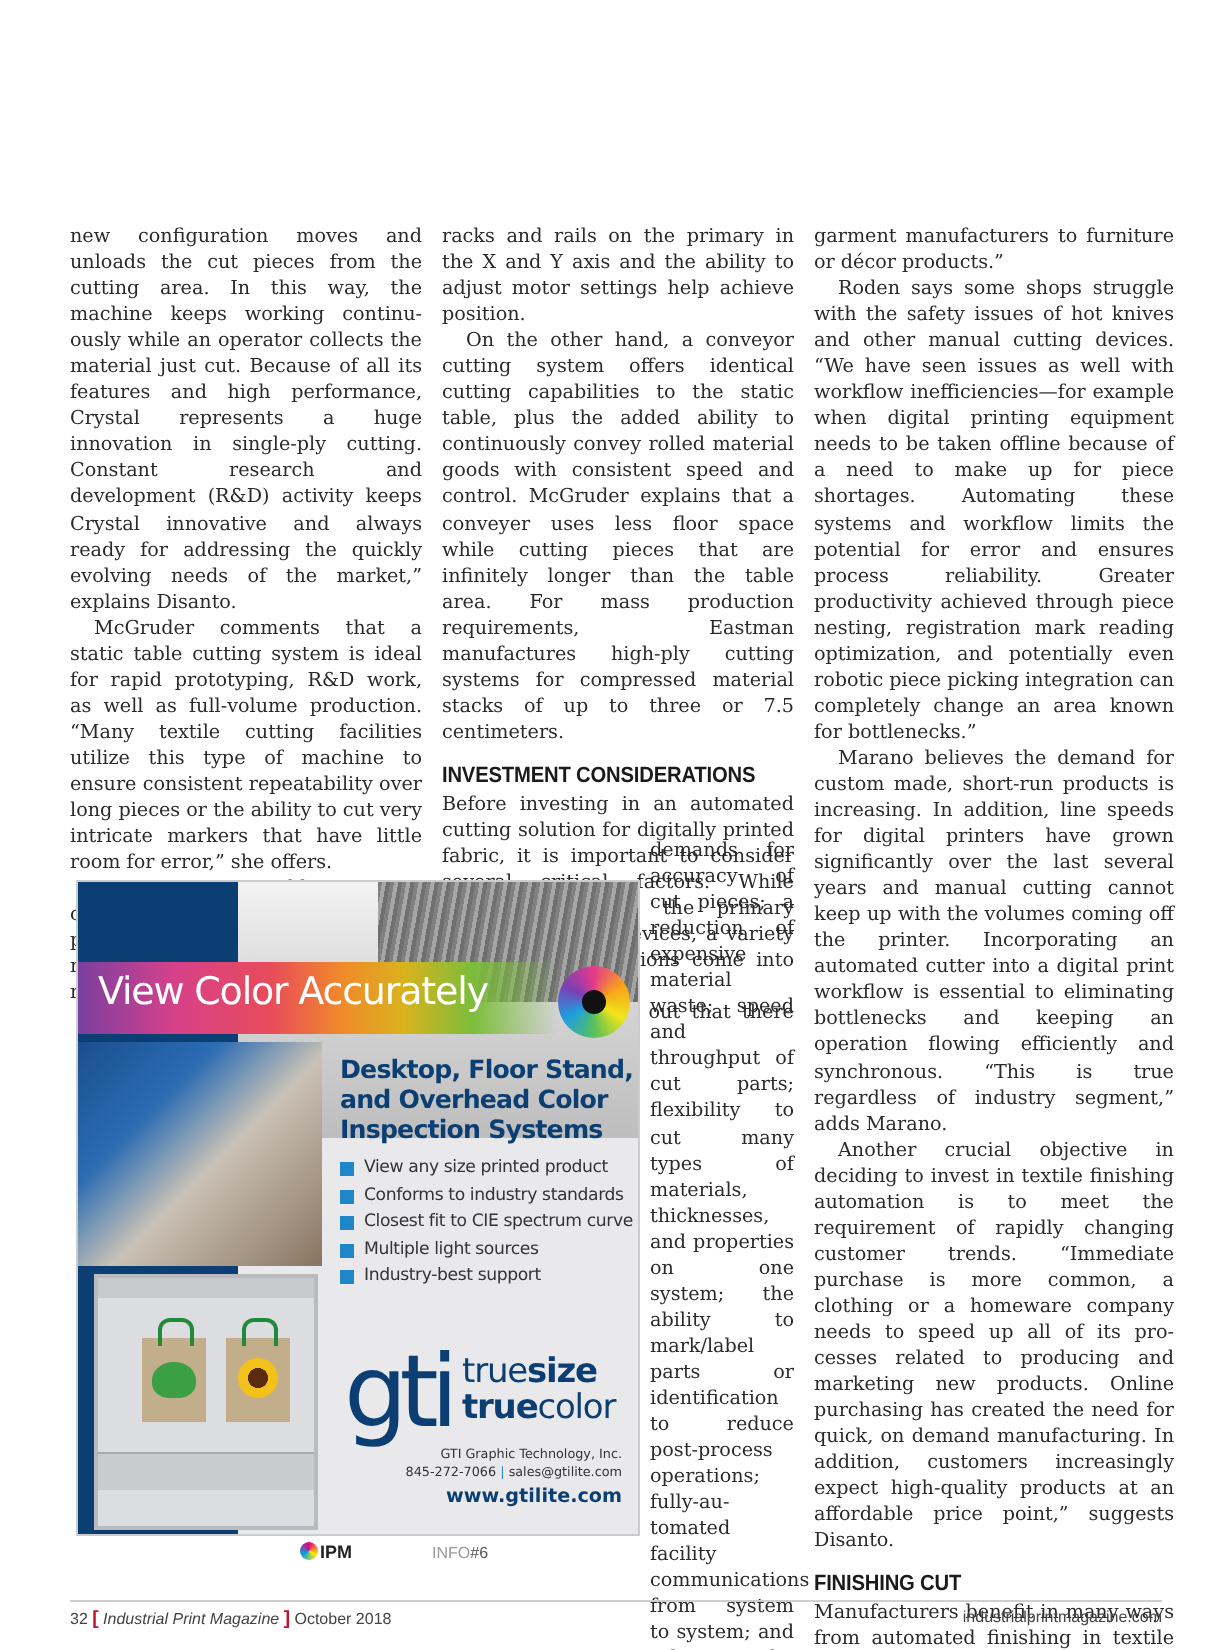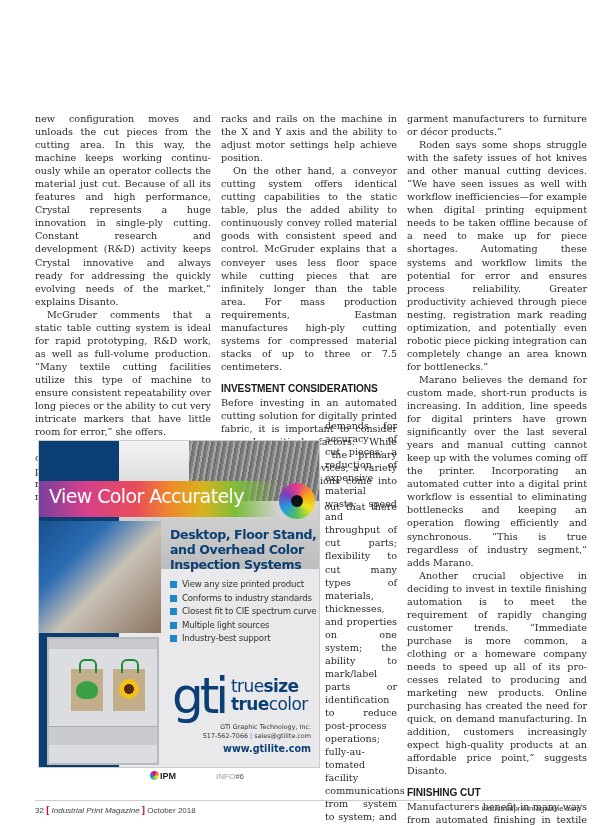--- a/index.html
+++ b/index.html
@@ -66,21 +66,21 @@
 <body>
 
 <div id="c1" class="col">
     <p>new configuration moves and unloads the cut pieces from the cutting area. In this way, the machine keeps working continu­ously while an operator collects the ma­terial just cut. Because of all its features and high performance, Crystal repre­sents a huge innovation in single-ply cut­ting. Constant research and development (R&amp;D) activity keeps Crystal innovative and always ready for addressing the quickly evolving needs of the market,” explains Disanto.</p>
     <p class="ind">McGruder comments that a static table cutting system is ideal for rapid proto­typing, R&amp;D work, as well as full-volume production. “Many textile cutting facili­ties utilize this type of machine to ensure consistent repeatability over long pieces or the ability to cut very intricate markers that have little room for error,” she offers.</p>
     <p class="ind">Eastman’s static table system is capa­ble of cutting, marking, and punching vir­tually any flexible material at speeds of up to 1,500 millimeters per second. Precision</p>
   </div>
 
 <div id="c2" class="col">
   <div id="c2-top">
-      <p>racks and rails on the machine in the X and Y axis and the ability to adjust motor settings help achieve position.</p>
+      <p>racks and rails on the primary in the X and Y axis and the ability to adjust motor settings help achieve position.</p>
       <p class="ind">On the other hand, a conveyor cutting system offers identical cutting capabili­ties to the static table, plus the added abil­ity to continuously convey rolled material goods with consistent speed and control. McGruder explains that a conveyer uses less floor space while cutting pieces that are infinitely longer than the table area. For mass production requirements, Eastman manufactures high-ply cutting systems for compressed material stacks of up to three or 7.5 centimeters.</p>
     </div>
   <p class="head">INVESTMENT CONSIDERATIONS</p>
   <div id="c2-after">
       <p>Before investing in an automated cutting solution for digitally printed fabric, it is important to consider several critical fac­tors. While accuracy is often the primary demand of these devices, a variety of oth­er considerations come into play.</p>
       <p class="ind">McGruder points out that there are</p>
     </div>
 </div>
 <div id="c2b" class="col">
   <p>demands for ac­curacy of cut pieces; a reduc­tion of expen­sive material waste; speed and throughput of cut parts; flexibility to cut many types of materials, thicknesses, and properties on one system; the abil­ity to mark/label parts or identifi­cation to reduce post-process op­erations; fully-au­tomated facility communications from system to system; and ro­botics for piece collection. “This goes industry to industry from</p>
@@ -123,21 +123,21 @@
       <li><span class="sq"></span><span>View any size printed product</span></li>
       <li><span class="sq"></span><span>Conforms to industry standards</span></li>
       <li><span class="sq"></span><span>Closest fit to CIE spectrum curve</span></li>
       <li><span class="sq"></span><span>Multiple light sources</span></li>
       <li><span class="sq"></span><span>Industry-best support</span></li>
     </ul>
   <div id="ad-logo">gti</div>
   <div id="ad-tl1"><span>true</span><b>size</b></div>
   <div id="ad-tl2"><b>true</b><span>color</span></div>
   <div id="ad-company">GTI Graphic Technology, Inc.</div>
-  <div id="ad-contact"><span>517-562-7066</span> <span class="bar">|</span> <span>sales@gtilite.com</span></div>
+  <div id="ad-contact"><span>845-272-7066</span> <span class="bar">|</span> <span>sales@gtilite.com</span></div>
   <div id="ad-url">www.gtilite.com</div>
 </div>
 
 <div id="ipminfo">
   <span class="ring"></span><b>IPM</b><span class="info">INFO</span><span>#6</span>
 </div>
 
 <div id="footer-line"></div>
 <div id="footer-left">
   <span>32</span>

